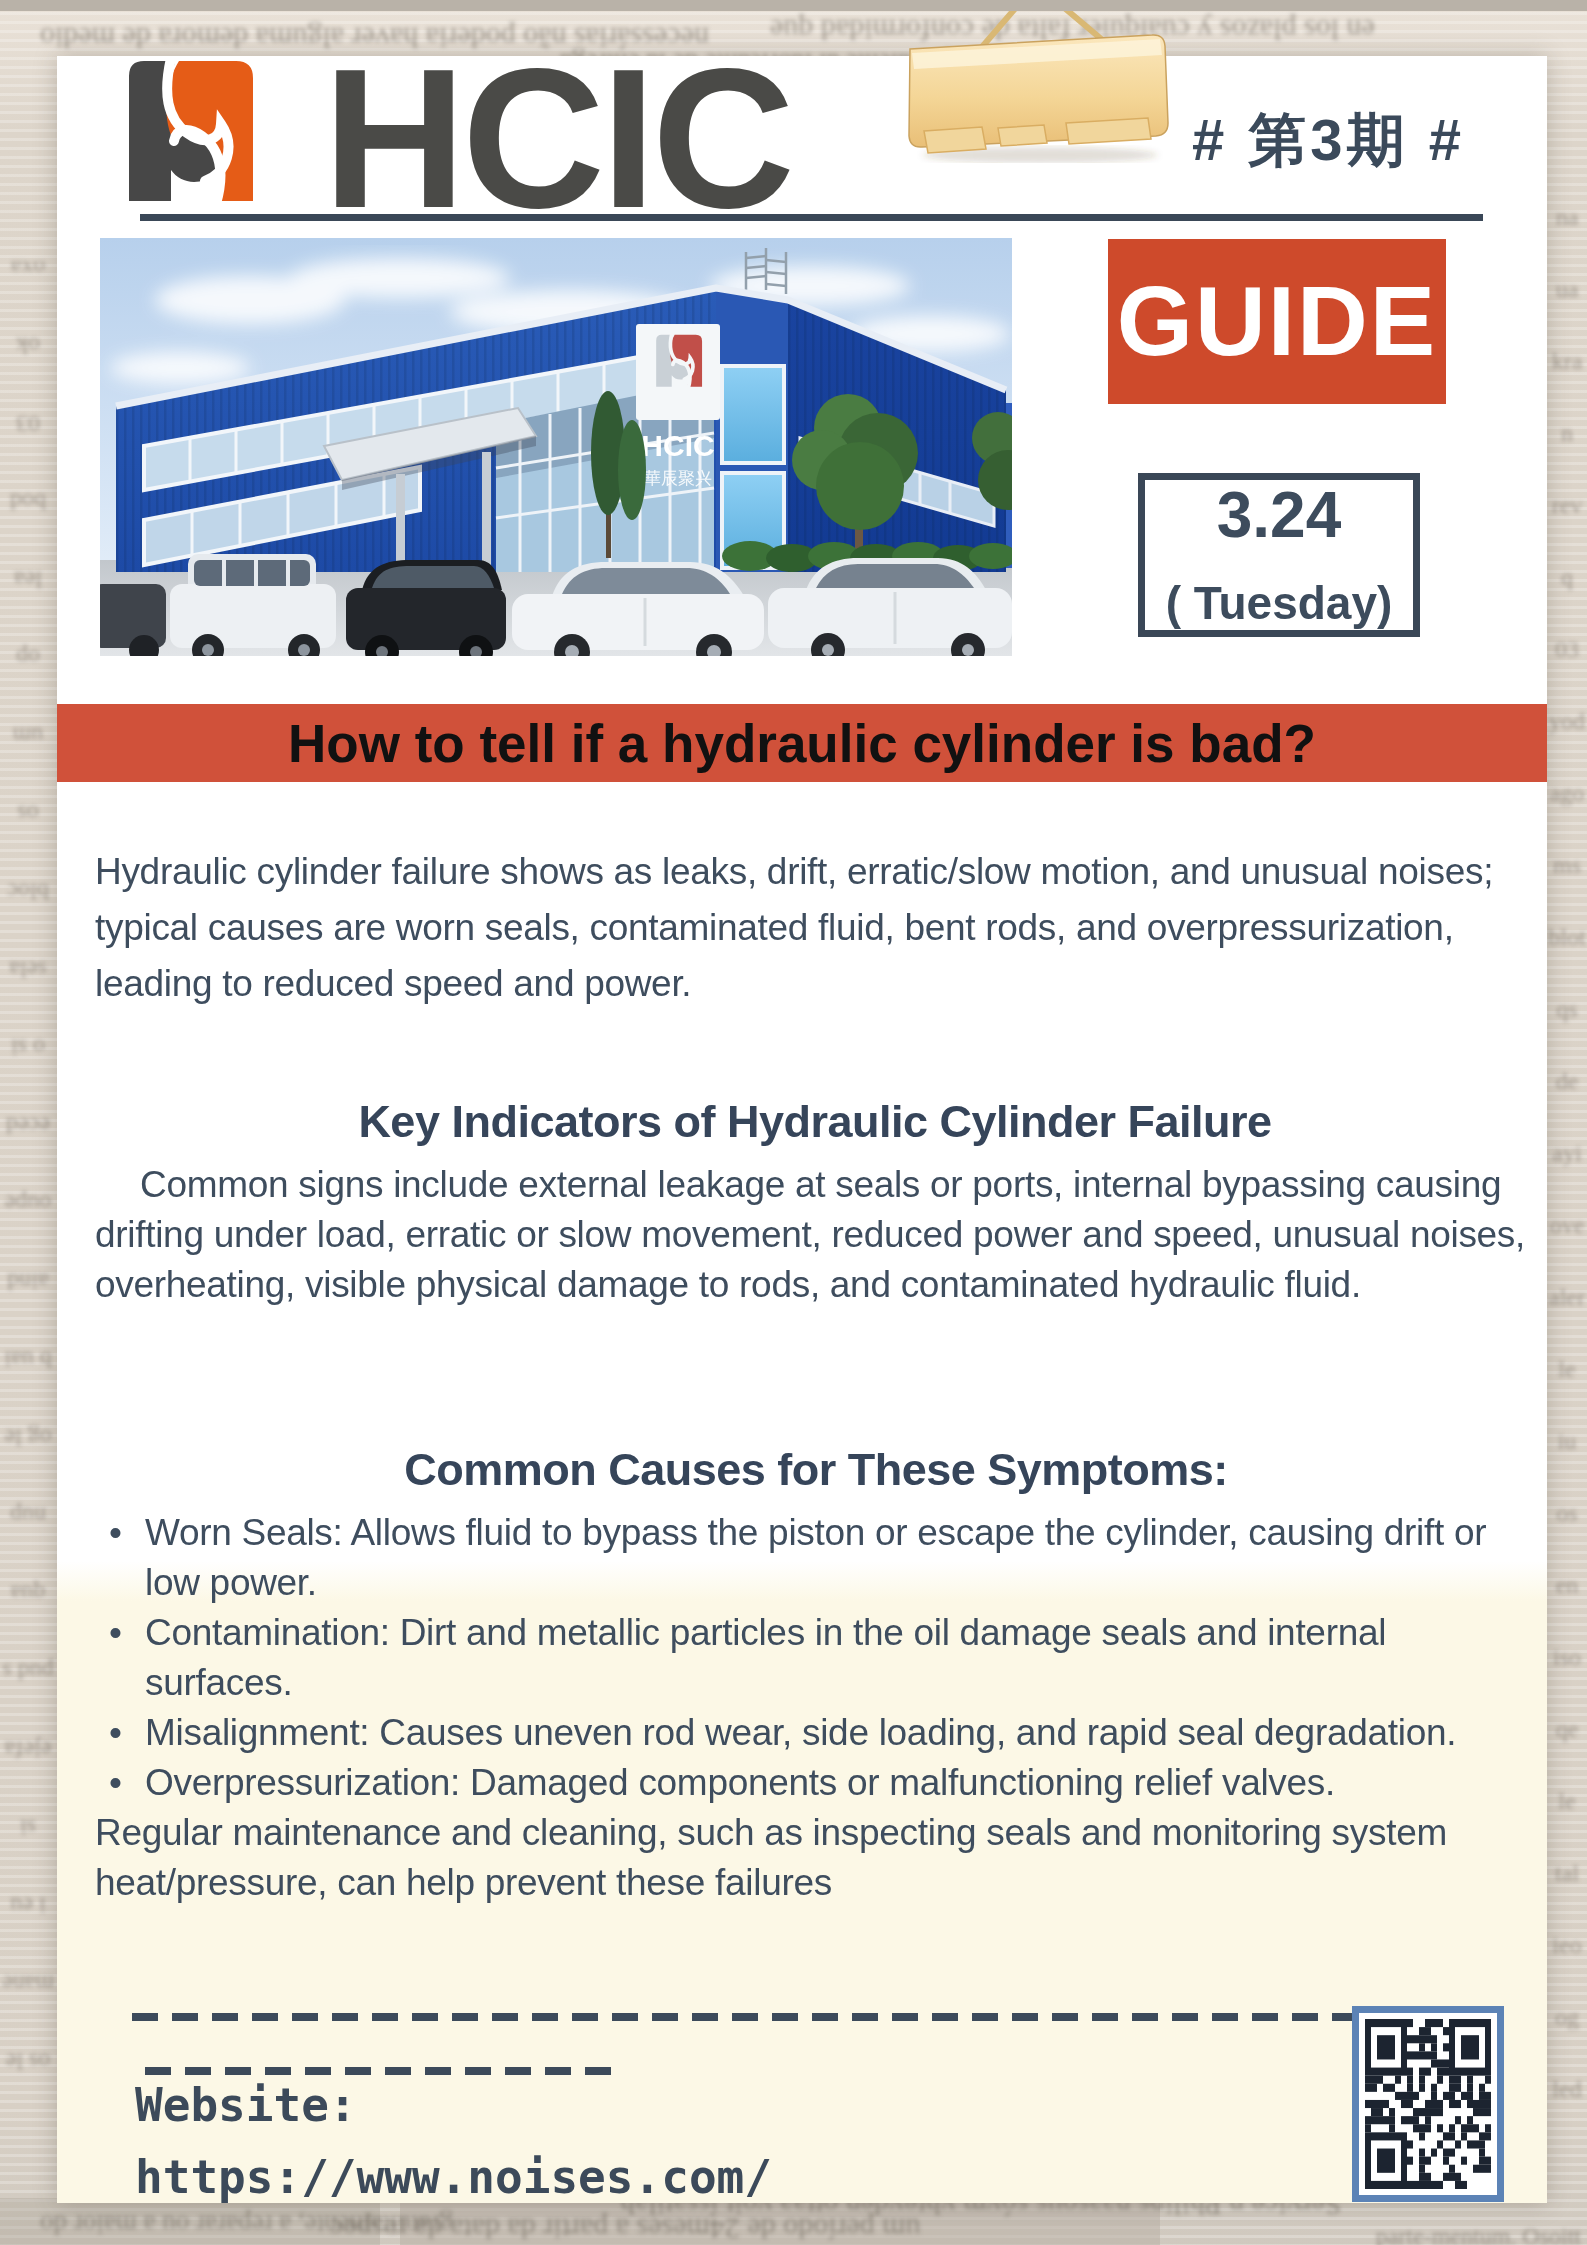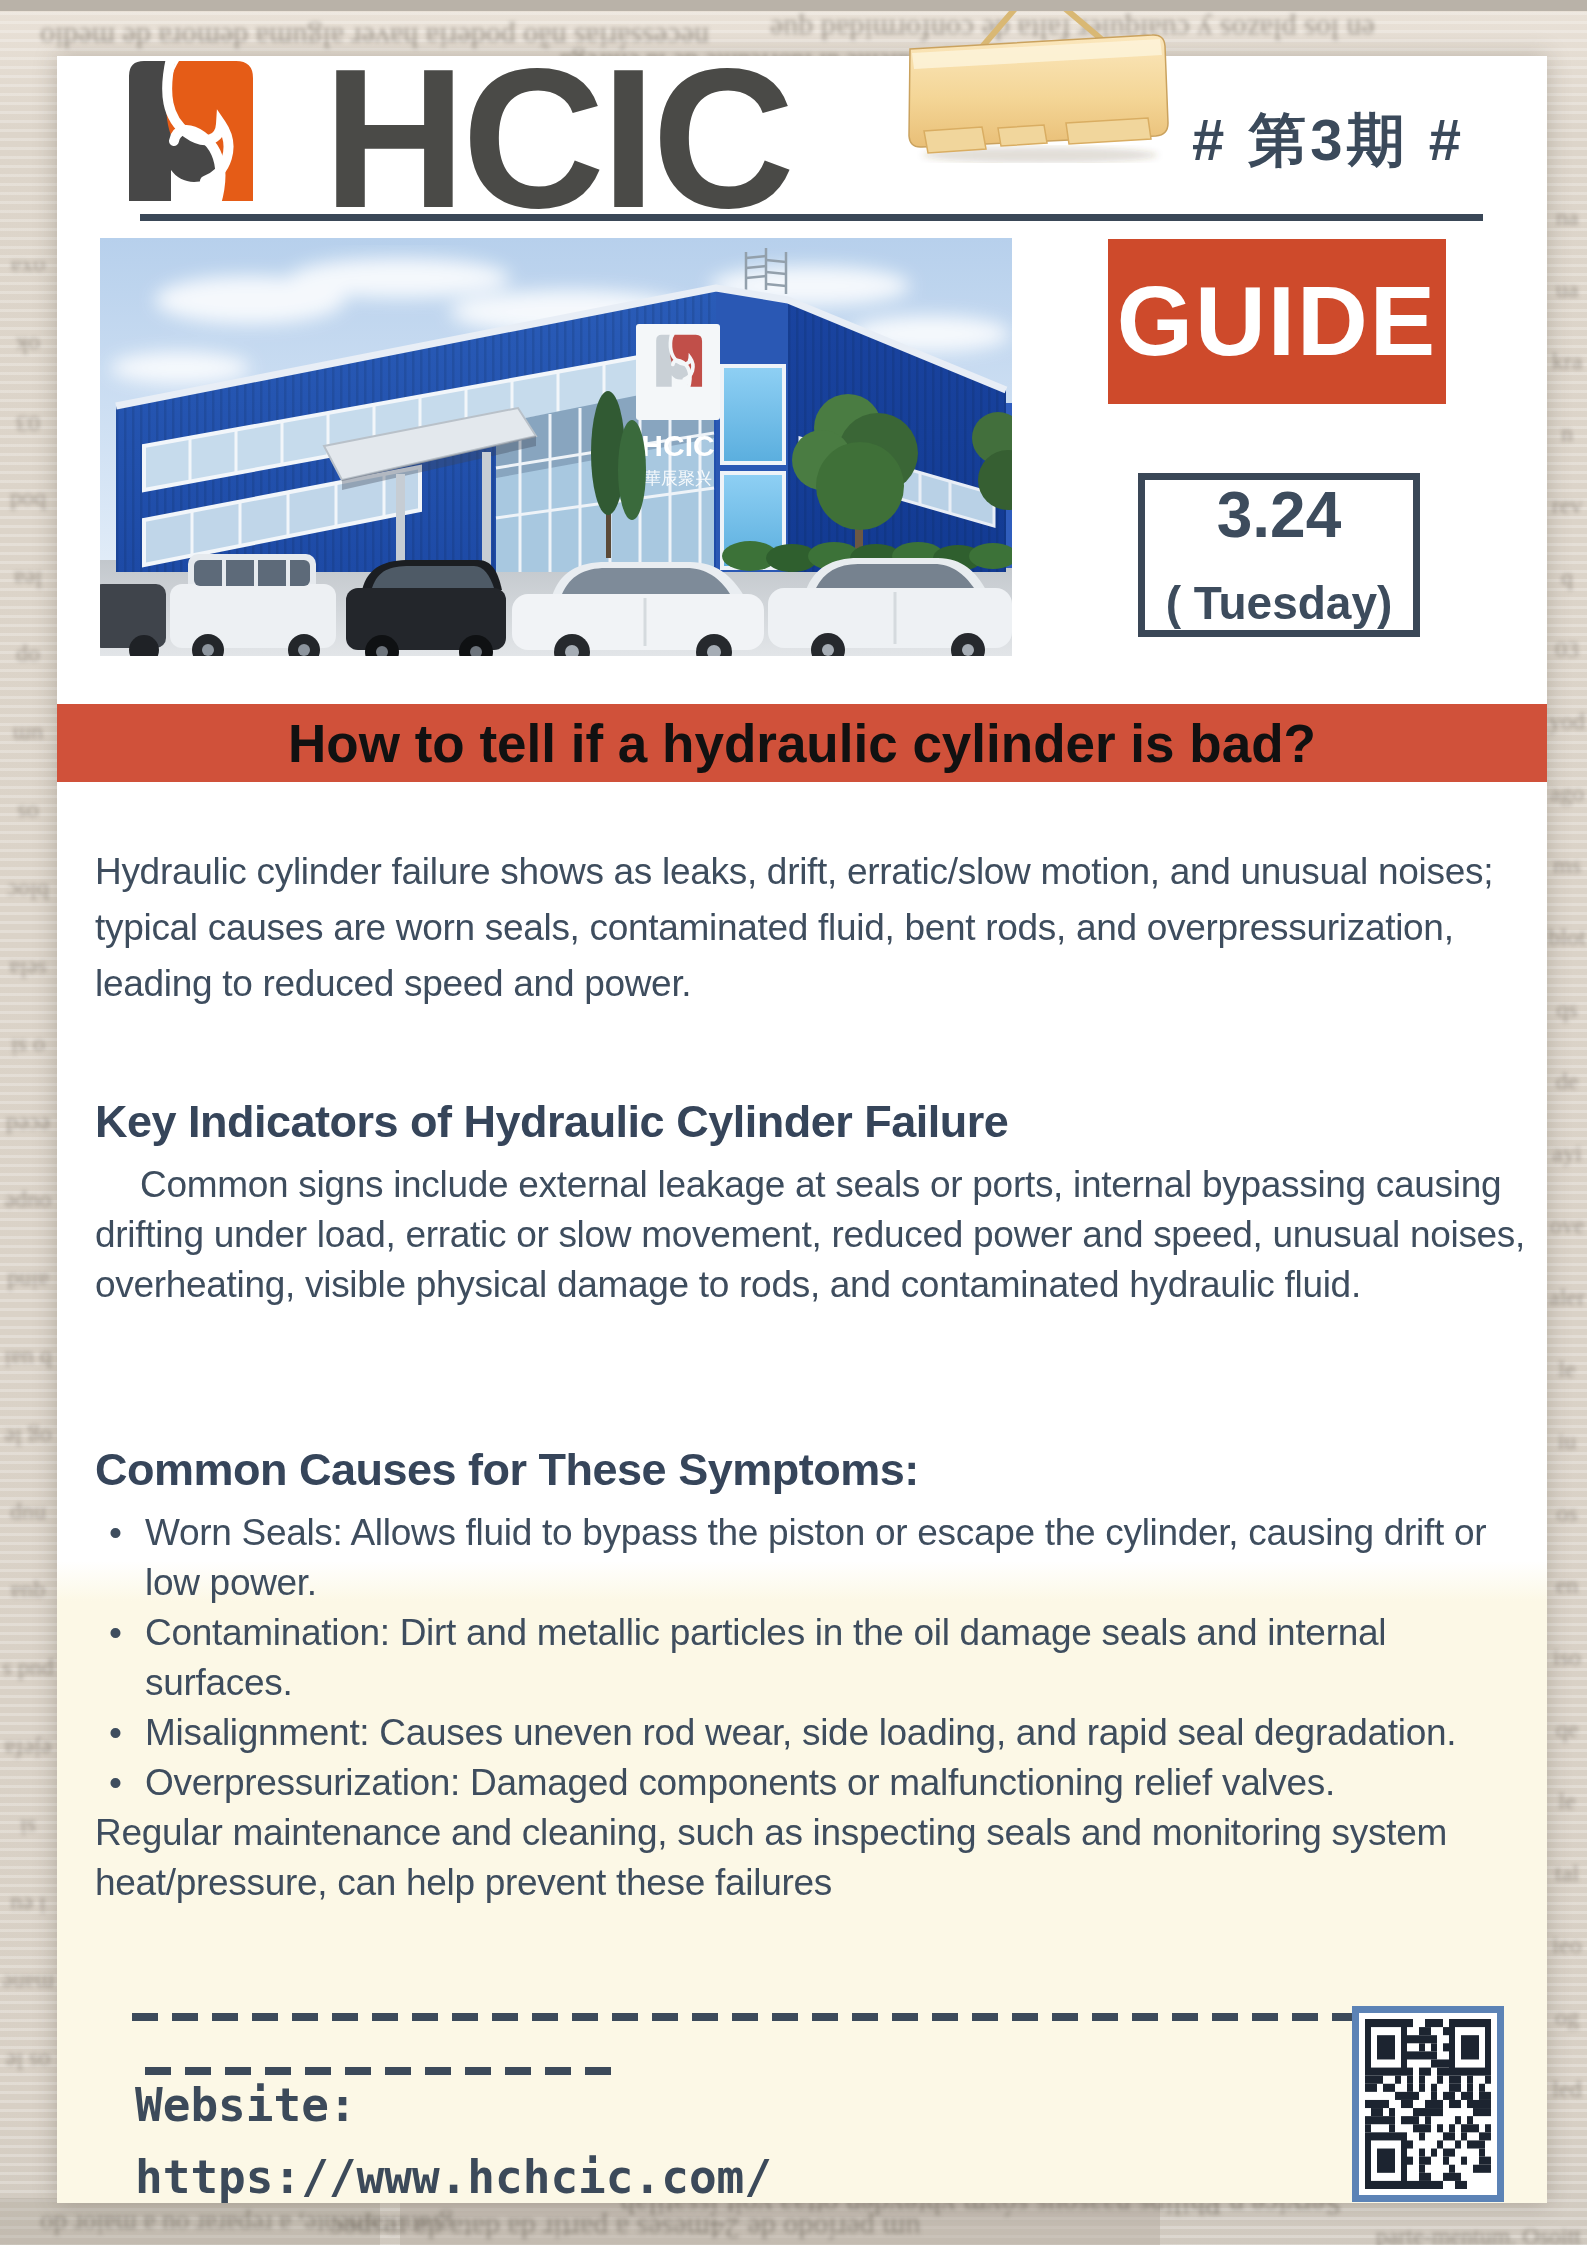--- a/index.html
+++ b/index.html
@@ -53,21 +53,21 @@
   .weekday-value{font-size:46px;line-height:54px;font-weight:bold;color:#3d4c5d;}
   
   .banner{left:0;top:648px;width:1490px;height:78px;background:#d0513a;
       display:flex;align-items:center;justify-content:center;}
   .banner span{color:#111;font-weight:bold;font-size:53px;letter-spacing:0;}
   
   .bodytext{color:#3e4d5e;font-size:37px;letter-spacing:-0.3px;}
   .intro{left:38px;top:788px;width:1440px;line-height:56px;}
   .sec-ind{left:38px;top:1040px;width:1440px;}
   .sec-causes{left:38px;top:1388px;width:1442px;}
-  .h2{font-size:45px;font-weight:bold;color:#36455a;letter-spacing:-0.5px;margin:0 0 12px 0;}
+  .h2{font-size:45px;font-weight:bold;color:#36455a;letter-spacing:-0.5px;margin:0 0 12px 0;text-align:center;}
   .ind-body{line-height:50px;text-indent:45px;margin:0;}
   ul.causes{list-style:none;margin:6px 0 0 0;padding:0;}
   ul.causes li{position:relative;padding-left:50px;line-height:50px;margin:0;}
   ul.causes li::before{content:"•";position:absolute;left:14px;top:0;color:#3e4d5e;}
   .causes-footer{line-height:50px;margin:0;}
   
   .dash{height:8px;background:repeating-linear-gradient(90deg,#3c4a5a 0 26px,transparent 26px 40px);}
   .dash-long{left:75px;top:1957px;width:1368px;}
   .dash-short{left:88px;top:2011px;width:478px;}
   .site-label{left:78px;top:2022px;font-family:"DejaVu Sans Mono",monospace;
@@ -326,21 +326,21 @@
         <li>Contamination: Dirt and metallic particles in the oil damage seals and internal surfaces.</li>
         <li>Misalignment: Causes uneven rod wear, side loading, and rapid seal degradation.</li>
         <li>Overpressurization: Damaged components or malfunctioning relief valves.</li>
       </ul>
       <p class="causes-footer">Regular maintenance and cleaning, such as inspecting seals and monitoring system heat/pressure, can help prevent these failures</p>
     </div>
 
     <div class="abs dash dash-long"></div>
     <div class="abs dash dash-short"></div>
     <div class="abs site-label">Website:</div>
-    <a class="abs site-url" href="#">https://www.hchcic.com/</a>
+    <a class="abs site-url" href="#">https://www.noises.com/</a>
 
     <div class="abs qr">
       <svg viewBox="0 0 126 126" preserveAspectRatio="none">
         <g fill="#1c2430">
             <rect x="42" y="0" width="6" height="6"></rect>
             <rect x="60" y="0" width="6" height="6"></rect>
             <rect x="66" y="0" width="6" height="6"></rect>
             <rect x="72" y="0" width="6" height="6"></rect>
             <rect x="54" y="6" width="6" height="6"></rect>
             <rect x="60" y="6" width="6" height="6"></rect>

